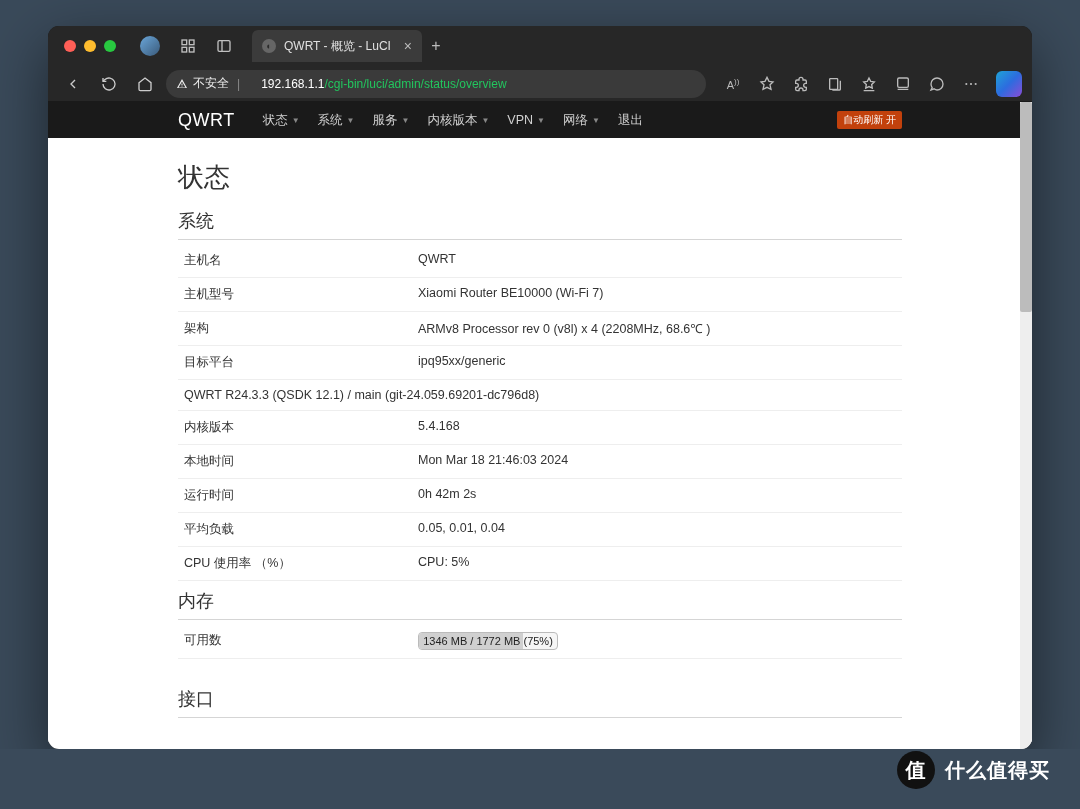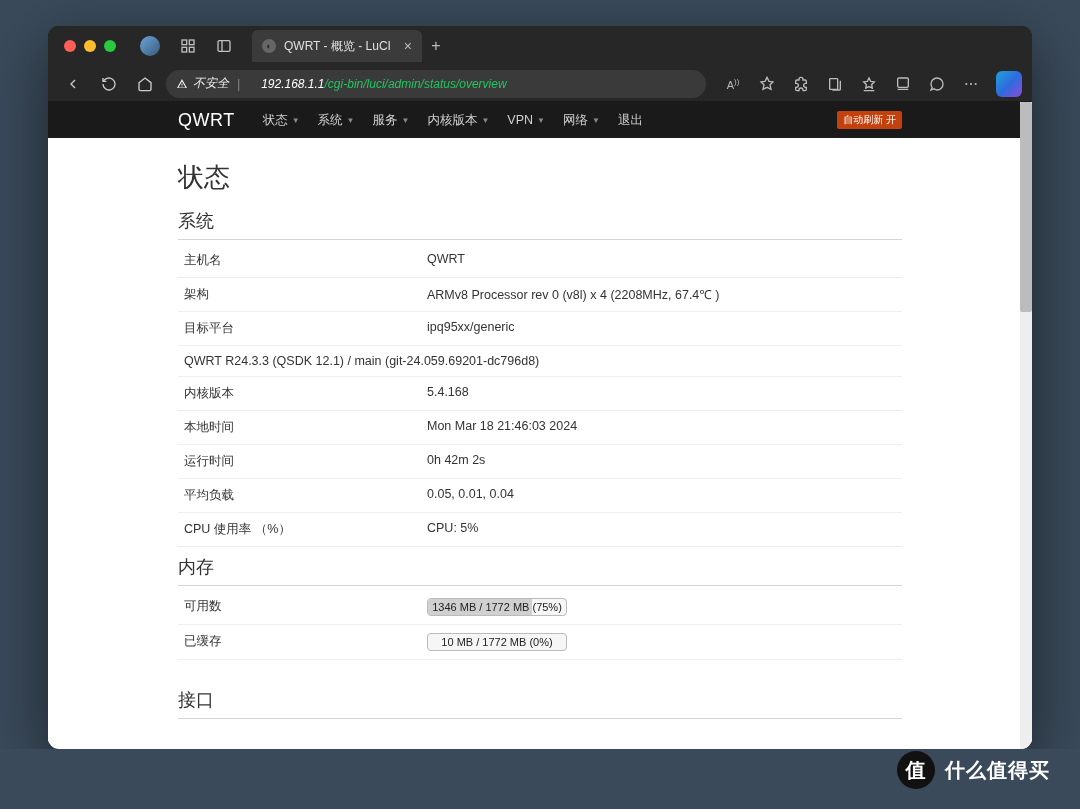--- a/index.html
+++ b/index.html
@@ -13,40 +13,40 @@
     .tb-icon { width: 28px; height: 28px; display:flex; align-items:center; justify-content:center; color:#c0c0c0; cursor: pointer; }
     .tb-icon svg { width: 16px; height: 16px; }
     .tabs { display:flex; align-items:stretch; margin-left: 6px; }
     .tab { background: #3b3b3b; border-radius: 6px 6px 0 0; display:flex; align-items:center; padding: 0 10px; height: 32px; align-self: flex-end; gap: 8px; min-width: 170px; font-size: 12px; color: #e0e0e0; cursor: pointer; }
     .tab .tab-icon { width:14px; height:14px; border-radius:50%; background:#666; display:flex; align-items:center; justify-content:center; font-size:9px; color:#2a2a2a;}
     .tab-close { color:#bbb; margin-left:auto; font-size:14px; cursor:pointer; }
     .tab-plus { color:#bbb; width: 28px; display:flex; align-items:center; justify-content:center; cursor:pointer; font-size:16px;}
     .urlbar { height: 36px; background: #272727; display:flex; align-items:center; gap: 6px; padding: 0 10px; border-bottom: 1px solid #1a1a1a;}
     .ub-btn { width: 30px; height: 28px; display:flex; align-items:center; justify-content:center; color:#ccc; cursor:pointer; }
     .ub-btn svg { width:16px; height:16px; }
-    .address { flex: 1; height: 28px; background: #3a3a3a; border-radius: 14px; display:flex; align-items:center; padding: 0 10px; gap:8px; color:#ddd; font-size:12px; max-width: 540px; font-style: italic; }
+    .address { flex: 1; height: 28px; background: #3a3a3a; border-radius: 14px; display:flex; align-items:center; padding: 0 10px; gap:8px; color:#ddd; font-size:12px; max-width: 540px; }
     .address .warn { display:flex; align-items:center; gap:5px; color:#eee; }
     .address .path { color:#22c55e; }
     .address .host { color:#fff;margin-left:13px; }
     .ub-right { display:flex; align-items:center; gap: 4px; margin-left:auto; }
     .ub-right .ub-btn { color:#bbb; }
     .copilot { width:26px; height:26px; border-radius:6px; background: linear-gradient(135deg,#1ea3d6,#2d6cdf,#8a4cd6); margin-left:6px;}
     .content-scroll { position: relative; flex:1; overflow:hidden; background: #fff; }
     .scroll-track { position:absolute; right:0; top:0; bottom:0; width:12px; background:#eee; }
     .scroll-thumb { position:absolute; right:0; top:0; width:12px; height:210px; background:#bcbcbc; border-radius: 2px; }
     .luci-nav { height: 36px; background: #1a1a1a; display:flex; align-items:center; padding: 0 130px 0 130px; color:#d5d5d5; font-size: 12.5px; gap: 18px; position: relative; }
     .luci-brand { color:#fff; font-size:18px; font-weight: 400; letter-spacing:.5px; margin-right: 10px; }
     .luci-item { cursor:pointer; display:flex; align-items:center; gap:4px; color:#d0d0d0; }
     .luci-item .chev { font-size: 8px; color:#888; }
     .auto-refresh { margin-left:auto; background:#c2410c; color:#fff; font-size: 10px; padding: 2px 6px; border-radius: 2px; display:flex; align-items:center; gap:4px; }
     .page { padding: 14px 130px 20px; background: #fff; color:#222; font-size: 13px; }
     h2.title { font-size: 26px; font-weight: 400; margin: 8px 0 14px; color:#333; }
     h3.section { font-size: 18px; font-weight: 400; margin: 8px 0 4px; border-bottom: 1px solid #d5d5d5; padding-bottom: 6px; color:#333; }
     .tbl { width: 100%; }
-    .row { display:flex; padding: 8px 6px; border-bottom: 1px solid #eee; font-size: 12.5px; gap: 9px; }
+    .row { display:flex; padding: 8px 6px; border-bottom: 1px solid #eee; font-size: 12.5px; }
     .row .lbl { width: 234px; color:#333; }
     .row .val { flex: 1; color:#333; }
     .progress-wrap { flex:1; display:flex; }
     .progress { width: 140px; height: 18px; border: 1px solid #bbb; border-radius: 4px; position: relative; background: #f6f6f6; overflow:hidden; }
     .progress .bar { position:absolute; left:0; top:0; bottom:0; background:#d0d0d0; }
     .progress .ptxt { position:absolute; inset:0; display:flex; align-items:center; justify-content:center; font-size:11px; color:#222; }
     .watermark { position: fixed; right: 30px; bottom: 20px; display:flex; align-items:center; gap:10px; color:#fff; font-size:20px; font-weight: 600; letter-spacing: 1px; }
     .watermark .circ { width:38px; height:38px; border-radius:50%; background:#111; color:#fff; display:flex; align-items:center; justify-content:center; font-size: 20px; font-weight:bold; }
   </style>
 </head>
@@ -201,22 +201,26 @@
     <div class="page">
       <h2 class="title">状态</h2>
 
       <h3 class="section">系统</h3>
       <div class="tbl" id="sys-rows">
           <div class="row">
             <div class="lbl">主机名</div>
             <div class="val">QWRT</div>
           </div>
           <div class="row">
+            <div class="lbl">主机型号</div>
+            <div class="val">Xiaomi Router BE10000 (Wi-Fi 7)</div>
+          </div>
+          <div class="row">
             <div class="lbl">架构</div>
-            <div class="val">ARMv8 Processor rev 0 (v8l) x 4 (2208MHz, 67.4℃ )</div>
+            <div class="val">ARMv8 Processor rev 0 (v8l) x 4 (2208MHz, 68.6℃ )</div>
           </div>
           <div class="row">
             <div class="lbl">目标平台</div>
             <div class="val">ipq95xx/generic</div>
           </div>
           <div class="row">
             <div class="val">QWRT R24.3.3 (QSDK 12.1) / main (git-24.059.69201-dc796d8)</div>
           </div>
           <div class="row">
             <div class="lbl">内核版本</div>
@@ -244,29 +248,20 @@
       <div class="tbl" id="mem-rows">
           <div class="row">
             <div class="lbl">可用数</div>
             <div class="progress-wrap">
               <div class="progress">
                 <div class="bar" style="width:75%"></div>
                 <div class="ptxt">1346 MB / 1772 MB (75%)</div>
               </div>
             </div>
           </div>
-          <div class="row">
-            <div class="lbl">已缓存</div>
-            <div class="progress-wrap">
-              <div class="progress">
-                <div class="bar" style="width:0%"></div>
-                <div class="ptxt">10 MB / 1772 MB (0%)</div>
-              </div>
-            </div>
-          </div>
         </div>
 
       <h3 class="section" style="margin-top:28px">接口</h3>
 
     </div>
 
     <div class="scroll-track">
       <div class="scroll-thumb"></div>
     </div>
   </div>

